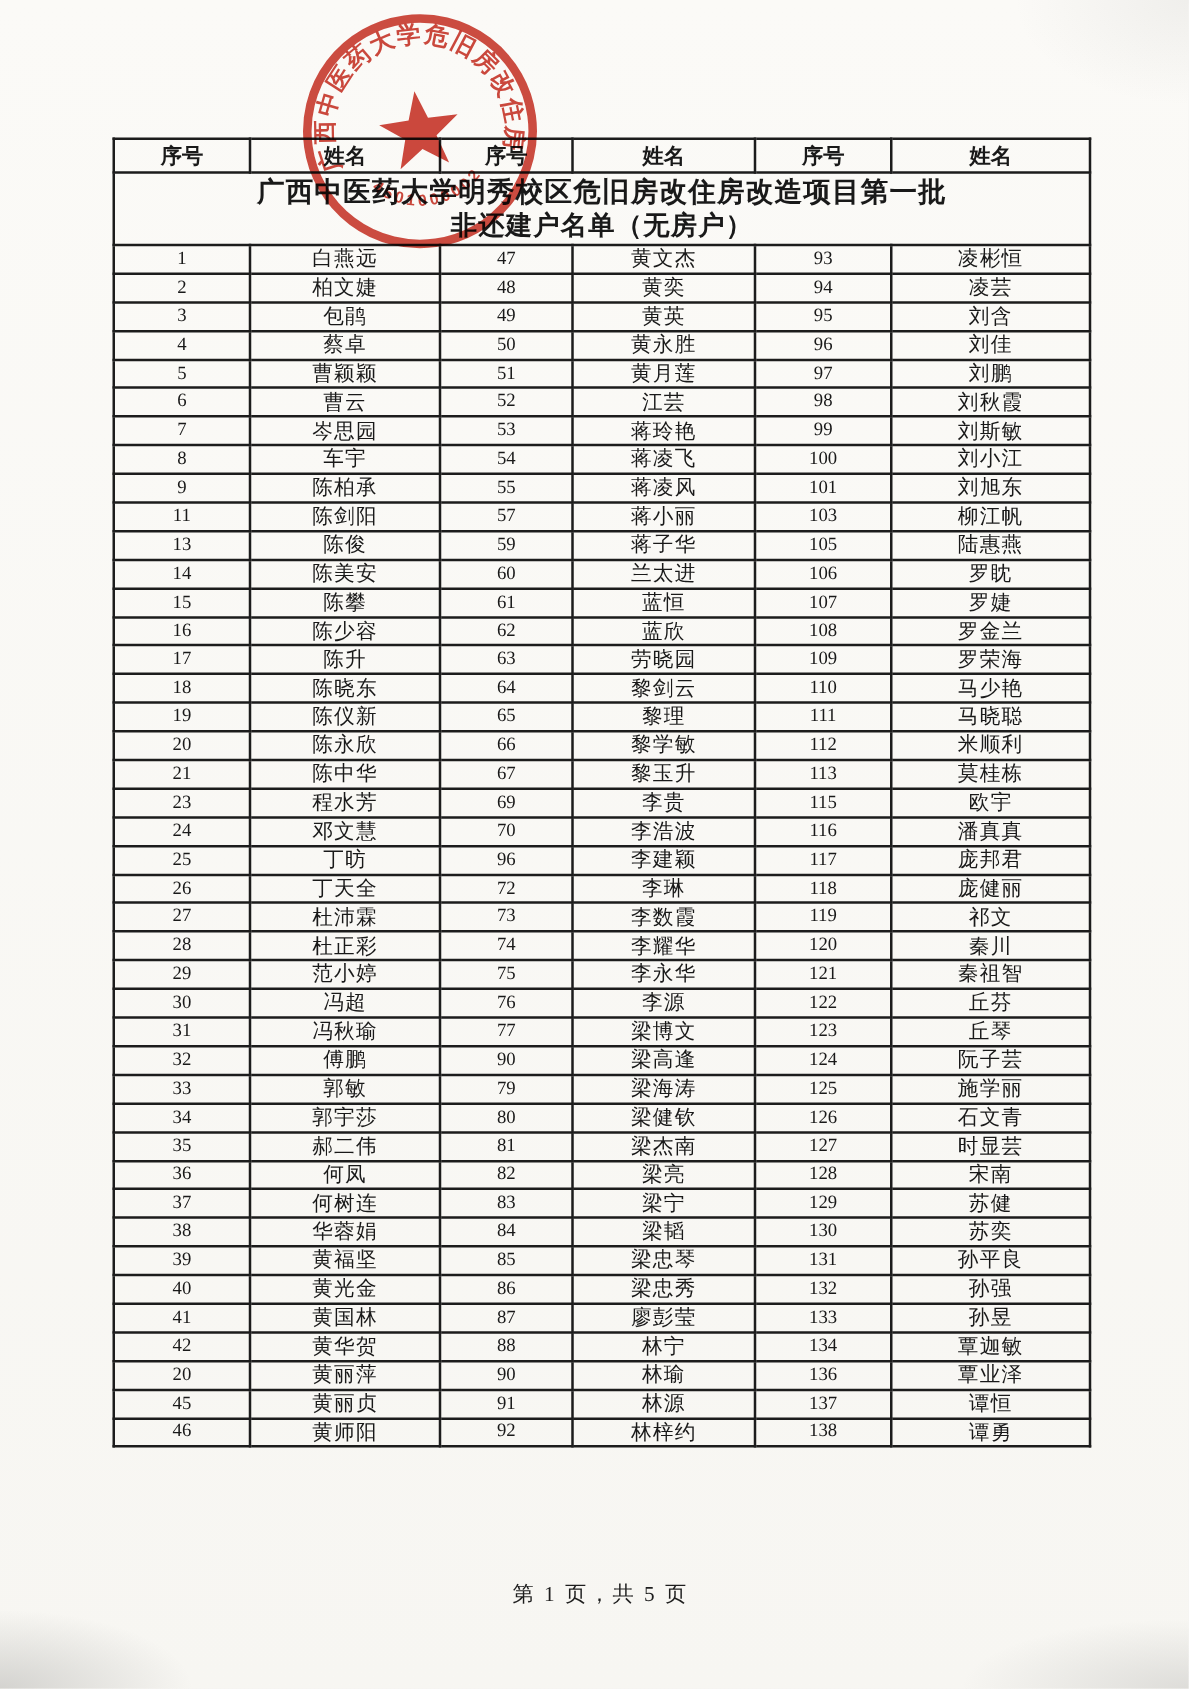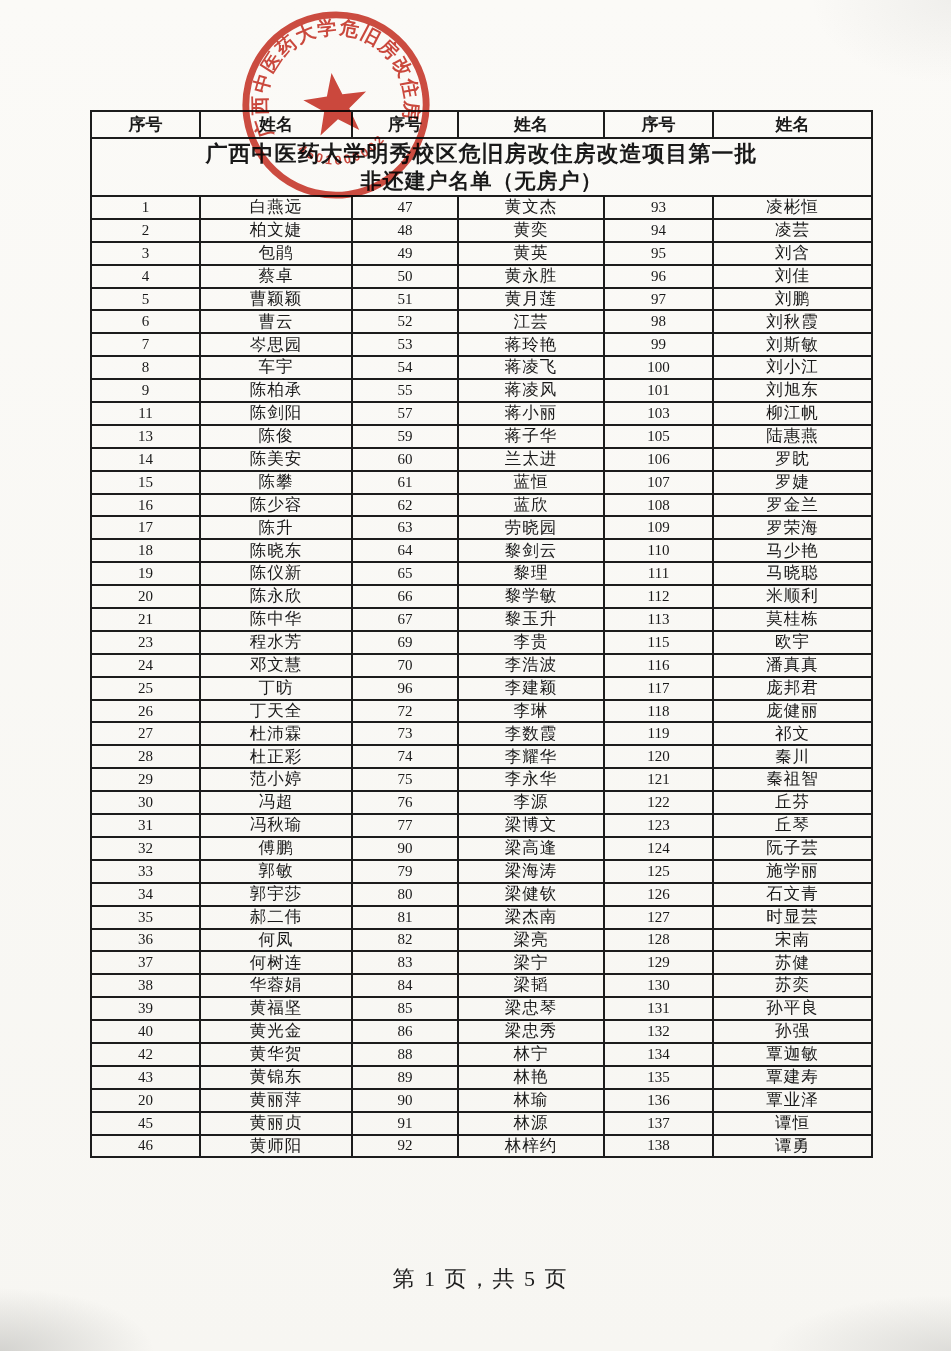--- a/index.html
+++ b/index.html
@@ -40,21 +40,21 @@
     font-weight:bold;font-size:17px;text-align:center;vertical-align:middle;
   }
   .roster tbody td{
     height:20.9px;text-align:center;vertical-align:middle;
     font-size:16px;line-height:1;
   }
   .roster tbody td.num{font-size:15px;font-family:"Liberation Serif", serif;}
   .roster tbody td.name{font-size:16.5px;letter-spacing:1px;}
   .footer{
     position:absolute;left:90px;top:1264px;width:781px;
-    text-align:center;font-size:22px;color:#1d1d1d;letter-spacing:2px;
+    text-align:center;font-size:17px;color:#1d1d1d;letter-spacing:2px;
   }
   .stamp{
     position:absolute;left:238px;top:5px;width:196px;height:200px;
     transform:rotate(-8deg);
     mix-blend-mode:multiply;opacity:.92;
     pointer-events:none;
   }
 </style>
 </head>
 <body>
@@ -377,34 +377,34 @@
         </tr>
         <tr>
           <td class="num">40</td>
           <td class="name">黄光金</td>
           <td class="num">86</td>
           <td class="name">梁忠秀</td>
           <td class="num">132</td>
           <td class="name">孙强</td>
         </tr>
         <tr>
+          <td class="num">41</td>
+          <td class="name">黄国林</td>
+          <td class="num">87</td>
+          <td class="name">廖彭莹</td>
+          <td class="num">133</td>
+          <td class="name">孙昱</td>
+        </tr>
+        <tr>
           <td class="num">42</td>
           <td class="name">黄华贺</td>
           <td class="num">88</td>
           <td class="name">林宁</td>
           <td class="num">134</td>
           <td class="name">覃迦敏</td>
-        </tr>
-        <tr>
-          <td class="num">43</td>
-          <td class="name">黄锦东</td>
-          <td class="num">89</td>
-          <td class="name">林艳</td>
-          <td class="num">135</td>
-          <td class="name">覃建寿</td>
         </tr>
         <tr>
           <td class="num">20</td>
           <td class="name">黄丽萍</td>
           <td class="num">90</td>
           <td class="name">林瑜</td>
           <td class="num">136</td>
           <td class="name">覃业泽</td>
         </tr>
         <tr>

